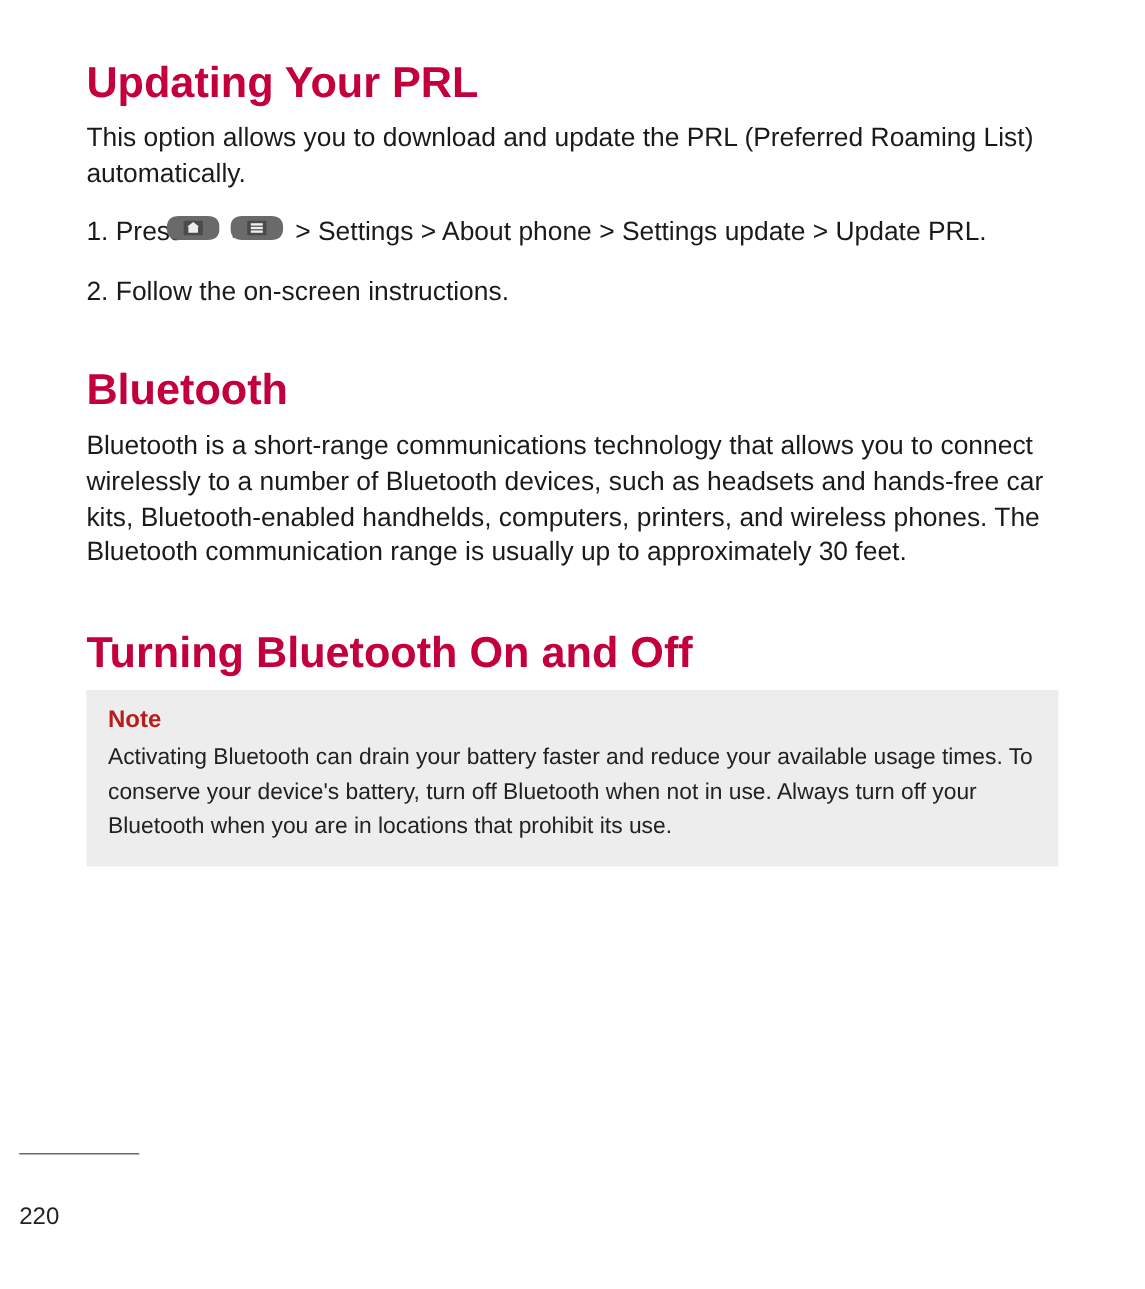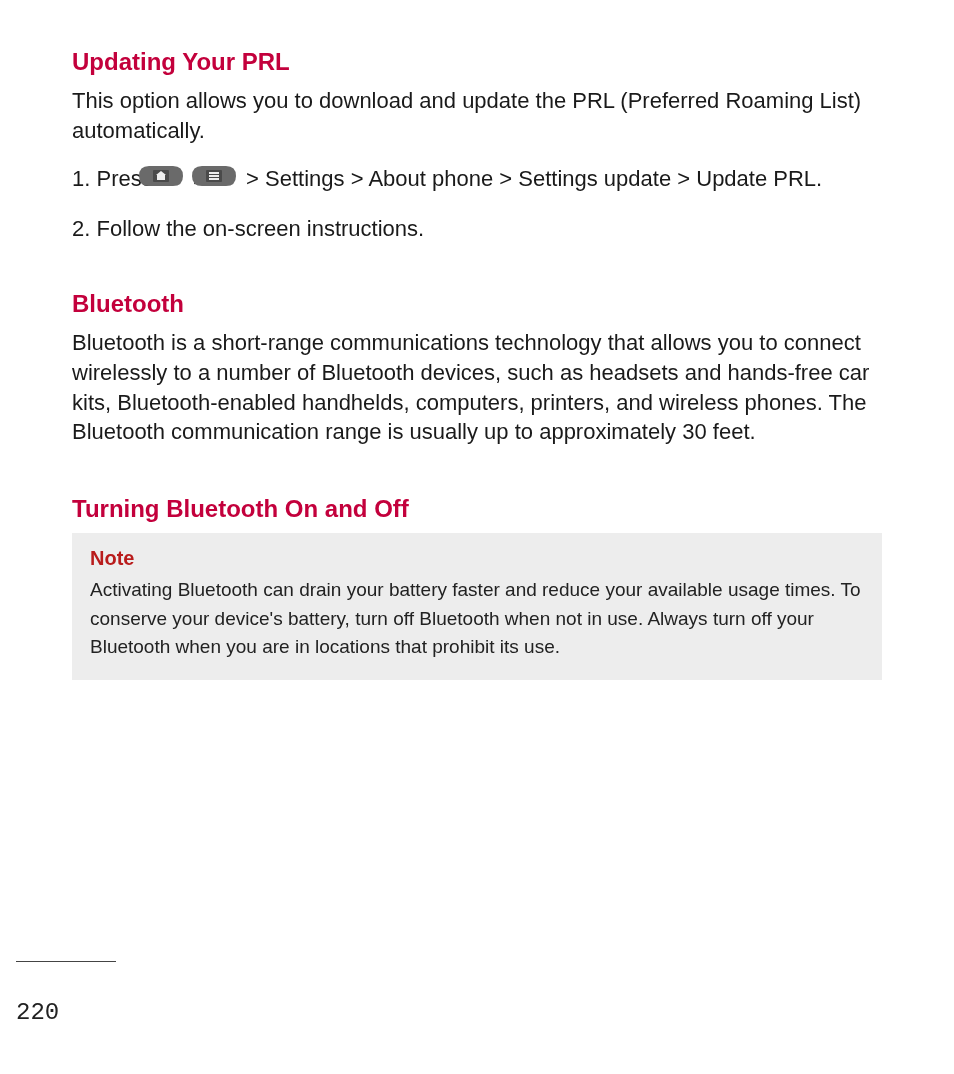--- a/index.html
+++ b/index.html
@@ -17,21 +17,21 @@
   }
   .section-title {
     color: #8d8d8d;
     font-size: 34px;
     font-weight: 400;
     margin: 0 0 38px 0;
     letter-spacing: 0.5px;
   }
   .heading {
     color: #c3003c;
-    font-size: 24px;
+    font-size: 36px;
     font-weight: 600;
     margin: 0 0 10px 0;
   }
   .para {
     font-size: 22px;
     line-height: 1.35;
     margin: 0 0 18px 0;
     font-weight: 400;
   }
   .step {
@@ -62,23 +62,22 @@
   }
   .note-body {
     font-size: 19px;
     line-height: 1.5;
     color: #222;
   }
   .page-number {
     position: absolute;
     left: 16px;
     bottom: 48px;
-    font-size: 24px;
+    font-size: 20px;
     color: #222;
-    font-family: Liberation Mono, monospace;
   }
   .page-rule {
     position: absolute;
     left: 16px;
     bottom: 112px;
     width: 100px;
     border-top: 1px solid #444;
   }
   .sect-gap { height: 30px; }
 </style>

